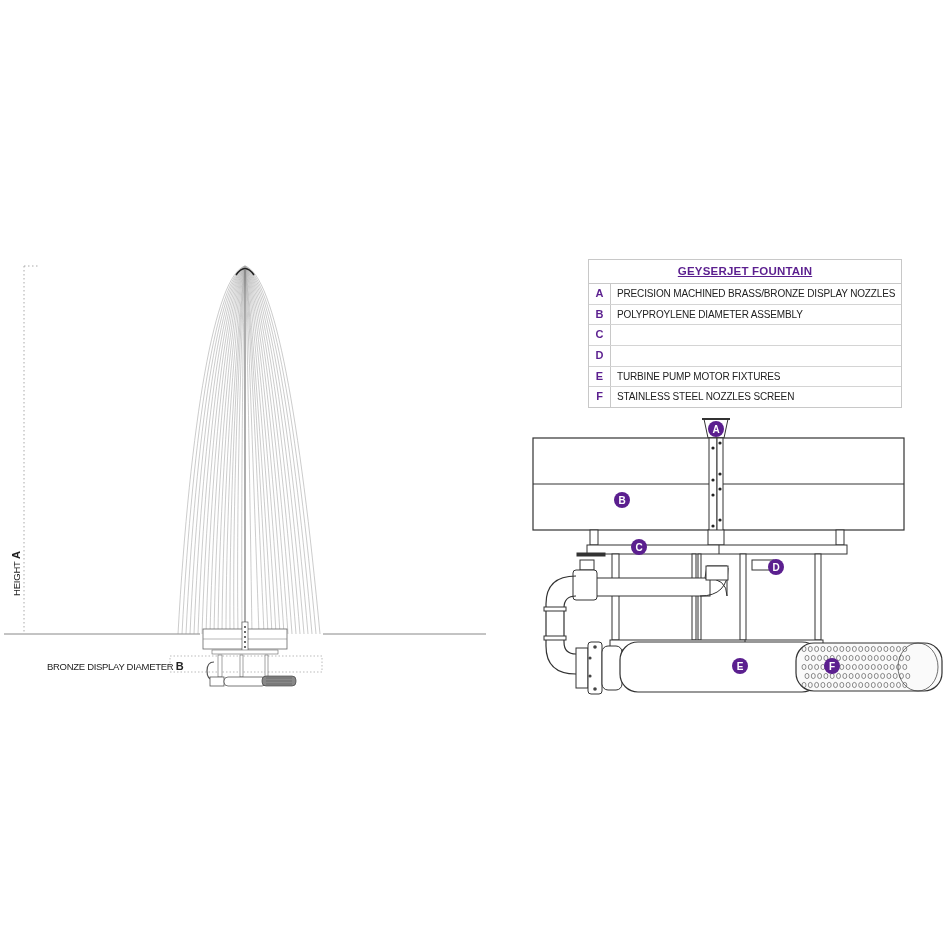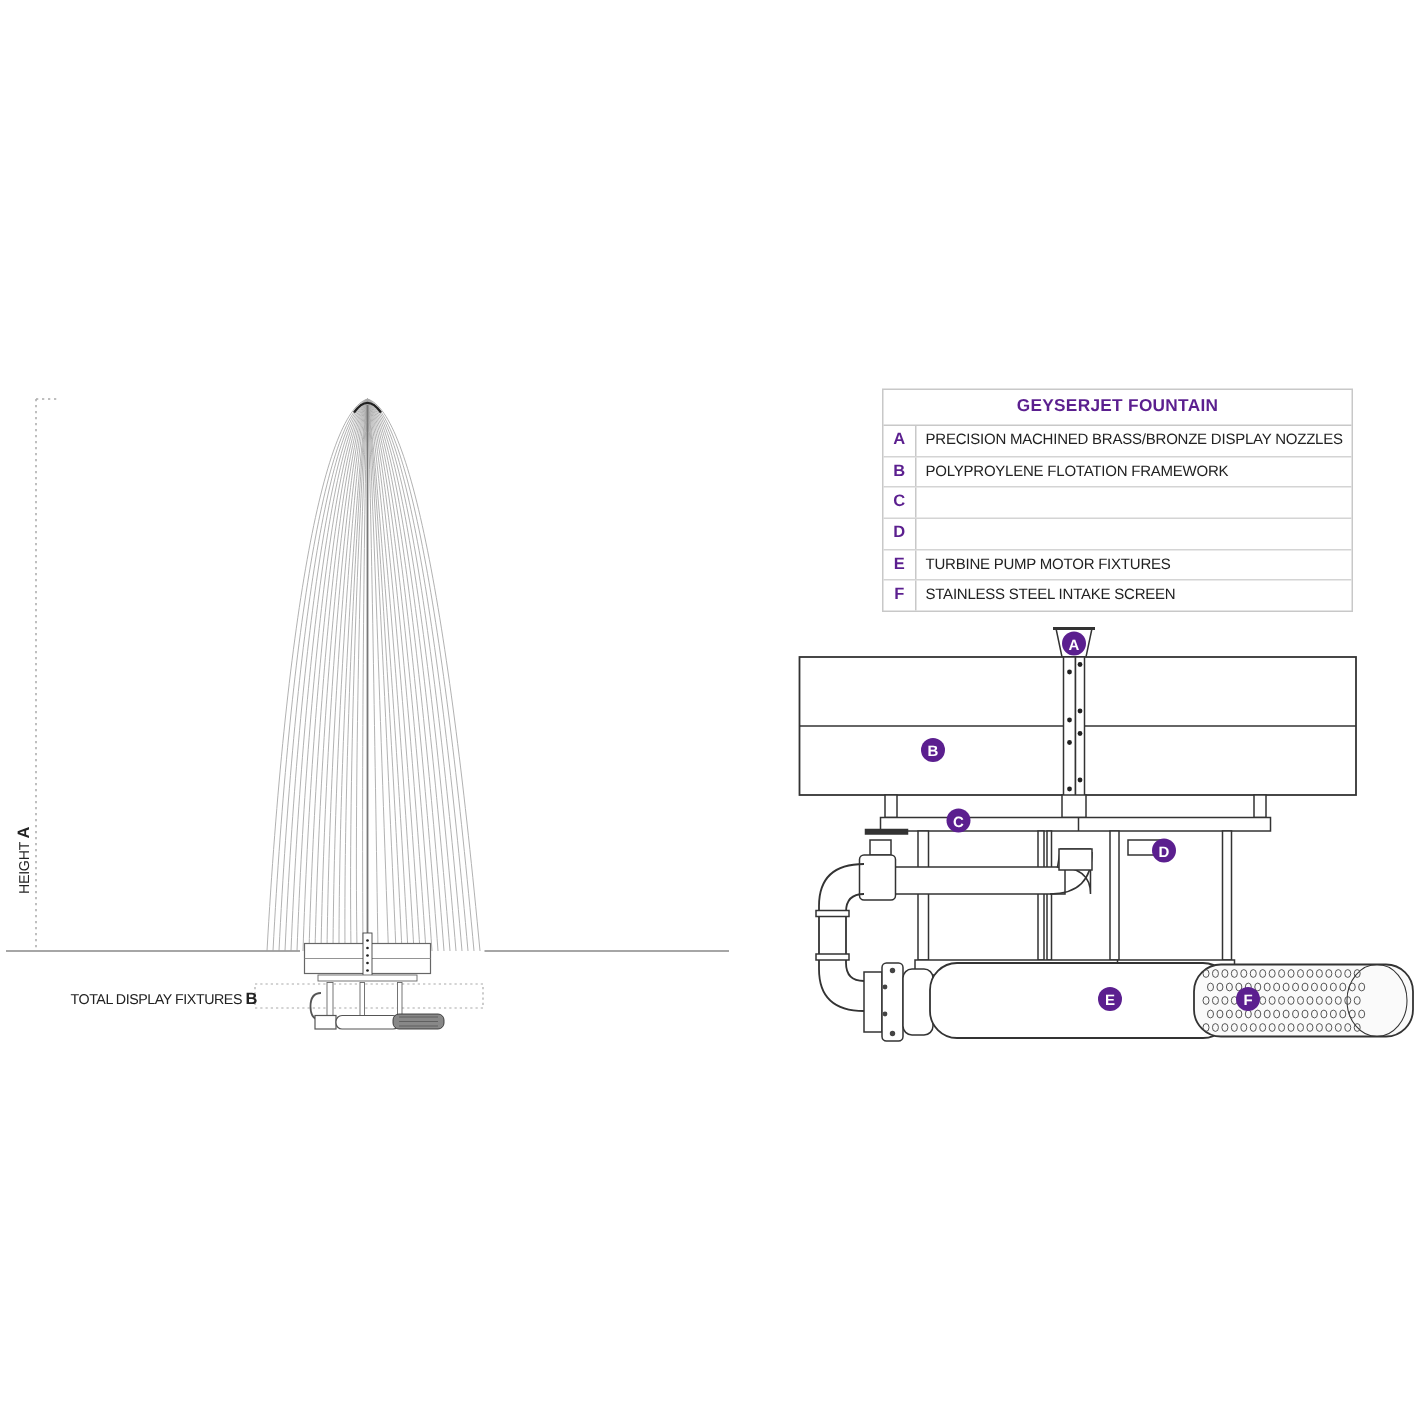--- a/index.html
+++ b/index.html
@@ -4,21 +4,21 @@
 <style>
   html, body { margin: 0; padding: 0; background: #ffffff; }
   body { width: 952px; height: 952px; position: relative; overflow: hidden; font-family: "Liberation Sans", sans-serif; }
   #stage { position: absolute; left: 0; top: 0; width: 952px; height: 952px; }
   .legend {
     position: absolute; left: 588px; top: 259px; width: 312px;
     border: 1px solid #c8c8c8; background: #fff; border-collapse: collapse;
   }
   .legend .title-row {
     height: 23px; border-bottom: 1px solid #c8c8c8; text-align: center;
-    color: #5b1f8f; font-weight: bold; font-size: 11.5px; line-height: 23px; letter-spacing: 0.2px;
+    color: #5b1f8f; font-weight: bold; font-size: 11.5px; line-height: 23px; letter-spacing: 0.2px; text-decoration: underline;
   }
   .legend .row { display: flex; height: 19.7px; border-bottom: 1px solid #d4d4d4; }
   .legend .row:last-child { border-bottom: none; }
   .legend .key {
     width: 21px; border-right: 1px solid #c8c8c8; color: #5b1f8f; font-weight: bold;
     font-size: 11px; text-align: center; line-height: 19.7px;
   }
   .legend .desc {
     padding-left: 6px; font-size: 10px; color: #222; line-height: 19.7px; white-space: nowrap;
     letter-spacing: -0.15px;
@@ -281,40 +281,40 @@
         <circle cx="832" cy="666" r="8" fill="#5b1f8f"></circle>
         <text class="badge-text" x="832" y="670" text-anchor="middle">F</text>
       </g>
   </g>
 </svg>
 
 <div class="height-label">
   <span>HEIGHT </span><b>A</b>
 </div>
 <div class="diam-label">
-  <span>TOTAL DISPLAY FIXTURES </span><b>B</b>
+  <span>BRONZE DISPLAY DIAMETER </span><b>B</b>
 </div>
 
 <div class="legend">
   <div class="title-row">GEYSERJET FOUNTAIN</div>
   <div class="row">
       <div class="key">A</div>
       <div class="desc">PRECISION MACHINED BRASS/BRONZE DISPLAY  NOZZLES</div>
     </div>
   <div class="row">
       <div class="key">B</div>
-      <div class="desc">POLYPROYLENE FLOTATION FRAMEWORK</div>
+      <div class="desc">POLYPROYLENE DIAMETER ASSEMBLY</div>
     </div>
   <div class="row">
       <div class="key">C</div>
     </div>
   <div class="row">
       <div class="key">D</div>
     </div>
   <div class="row">
       <div class="key">E</div>
       <div class="desc">TURBINE PUMP MOTOR FIXTURES</div>
     </div>
   <div class="row">
       <div class="key">F</div>
-      <div class="desc">STAINLESS STEEL INTAKE SCREEN</div>
+      <div class="desc">STAINLESS STEEL NOZZLES SCREEN</div>
     </div>
 </div>
 
 </body></html>

